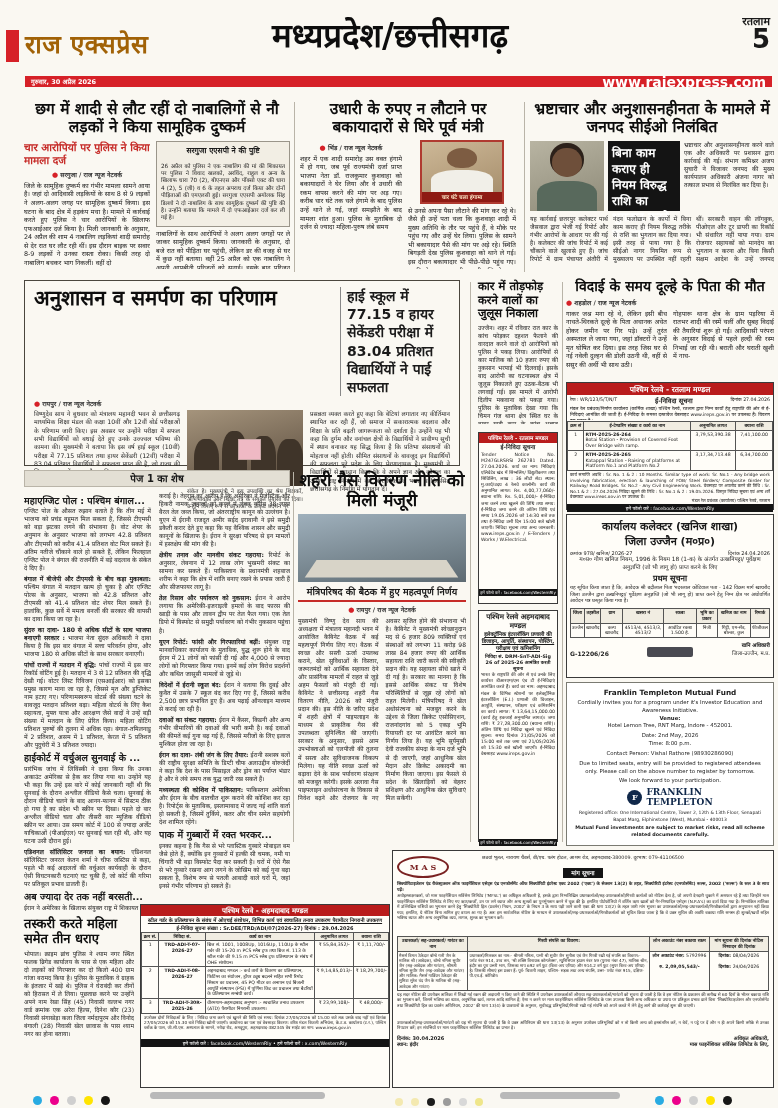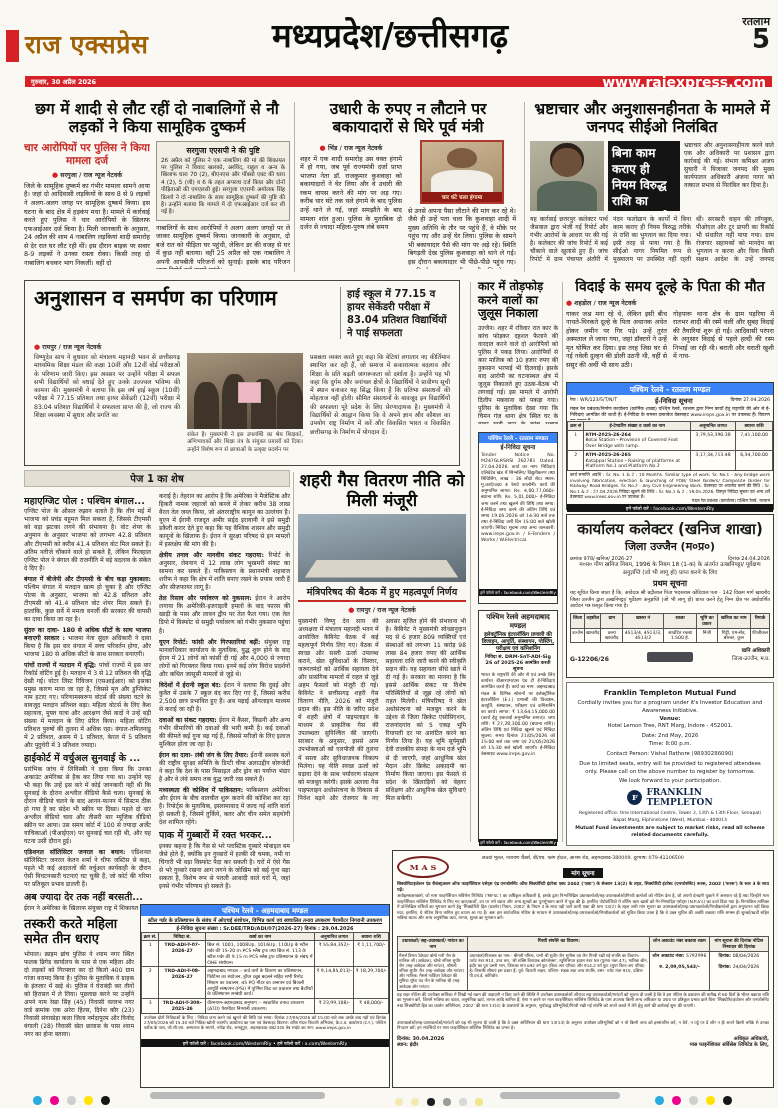--- a/index.html
+++ b/index.html
@@ -19,55 +19,55 @@
   .red-bar .dt { font-size:6.5px; font-weight:bold; }
   .red-bar .site { font-size:14px; font-weight:bold; }
   .section-title { font-size:33px; font-weight:bold; text-align:center; color:#0d0d0d; }
   .city { font-size:11px; font-weight:bold; text-align:right; }
   .pageno { font-size:26px; font-weight:bold; text-align:right; line-height:1; }
   .red-sq { background:#d62128; }
 
   
   .hl { font-weight:bold; color:#0d0d0d; line-height:1.18; text-align:center; }
   .hl1 { font-size:15.5px; }
-  .sub-red { color:#c62b28; font-weight:bold; font-size:10.5px; line-height:1.25; text-align:center; }
+  .sub-red { color:#c62b28; font-weight:bold; font-size:10.5px; line-height:1.25; }
   .byline { font-size:6.3px; font-weight:bold; text-align:center; color:#333; margin:3px 0; }
   .byline .bdot { color:#d62128; font-size:7px; }
   .bt1 { font-size:6.4px; line-height:1.34; color:#222; }
   .gray-box { border:1px solid #9a958a; background:#f2eee4; padding:3px 4px; }
-  .gray-box .gbt { font-size:7.6px; font-weight:bold; text-align:center; margin-bottom:2px; }
+  .gray-box .gbt { font-size:7.6px; font-weight:bold; text-align:center; margin-bottom:8px; }
   .gray-box .gbx { font-size:5.7px; line-height:1.3; text-align:justify; }
 
   .photo { position:relative; overflow:hidden; }
   .ph-man { background:linear-gradient(160deg,#cdb897,#a8906e); }
   .ph-man .head { position:absolute; left:50%; top:12%; width:38%; height:40%; margin-left:-19%; border-radius:50% 50% 45% 45%; background:#7d5c42; }
   .ph-man .body { position:absolute; left:50%; bottom:-4%; width:78%; height:48%; margin-left:-39%; border-radius:40% 40% 0 0; background:#f1efe8; }
   .ph-woman { background:linear-gradient(160deg,#b8b4a2,#8e8a78); }
   .ph-woman .head { position:absolute; left:50%; top:10%; width:40%; height:42%; margin-left:-20%; border-radius:48%; background:#6e4f3a; box-shadow:0 -3px 0 2px #2c211a; }
   .ph-woman .body { position:absolute; left:50%; bottom:-4%; width:82%; height:46%; margin-left:-41%; border-radius:38% 38% 0 0; background:#58695c; }
   .ph-group { background:linear-gradient(165deg,#a5947c,#6e5f4e 70%,#574a3c); }
   .ph-group .p { position:absolute; bottom:0; width:22%; height:62%; border-radius:40% 40% 0 0; background:#3f3429; }
   .ph-group .sheet { position:absolute; background:#efb9c4; border:1px solid #caa; }
   .ph-meet { background:linear-gradient(170deg,#9fb0bc,#77868f 60%,#5d6a72); }
   .ph-meet .tbl { position:absolute; left:8%; bottom:6%; width:84%; height:30%; background:#d8d4c8; transform:perspective(60px) rotateX(30deg); }
   .cap-red { background:#8e1a13; color:#ffe9c9; font-size:5.6px; font-weight:bold; text-align:center; padding:1px 0; }
   .cap-black { background:#141414; color:#fff; font-weight:bold; }
 
   .feature-box { border:1.5px solid #4a463e; background:#faf8f2; padding:6px 9px; }
   .feature-hl { font-size:20.5px; font-weight:bold; line-height:1.16; color:#0d0d0d; }
-  .side-note { font-size:10px; font-weight:bold; line-height:1.3; border-left:1.5px solid #888; padding-left:6px; }
+  .side-note { font-size:14px; font-weight:bold; line-height:1.3; border-left:1.5px solid #888; padding-left:6px; }
   .cap-txt { font-size:5.7px; line-height:1.3; text-align:justify; color:#333; margin-top:2px; }
 
   .mini-hl { font-size:9.5px; font-weight:bold; line-height:1.2; margin:3px 0 1px; }
   .p1-item { font-size:6.1px; line-height:1.32; text-align:justify; margin-bottom:3px; color:#222; }
   .p1-item b { font-size:6.1px; }
   .p1-head { background:#e3dfd4; border:1px solid #b9b4a8; font-size:10px; font-weight:bold; text-align:center; line-height:15px; height:17px; }
 
   .ad-box { border:1px solid #3a3a3a; background:#fffdf8; }
-  .black-bar { background:#3b82f6; color:#fff; font-weight:bold; text-align:center; }
+  .black-bar { background:#b91c1c; color:#fff; font-weight:bold; text-align:center; }
   .fb-bar { background:#141414; color:#fff; font-size:4.7px; text-align:center; padding:1px 0; }
   .tiny { font-size:4.7px; line-height:1.28; }
   .adtable { width:100%; border-collapse:collapse; }
   .adtable th,.adtable td { border:0.5px solid #555; padding:1px; font-size:4.6px; line-height:1.25; vertical-align:top; }
   .adtable th { font-weight:bold; text-align:center; background:#f1ede2; }
 
   .fr-box { border:1px solid #7a7a72; background:#fff; padding:5px 6px; text-align:center; }
   .fr-box .l { font-size:5.4px; line-height:1.45; color:#222; }
   .fr-brand { display:flex; justify-content:center; align-items:center; gap:4px; margin:3px 0; }
   .fr-circle { width:15px; height:15px; border-radius:50%; background:#10284a; color:#fff; font-size:8px; font-weight:bold; line-height:15px; text-align:center; font-family:"DejaVu Serif",serif; }
@@ -217,21 +217,21 @@
         <td class="ctr">6,34,700.00</td>
       </tr>
     </tbody>
       </table>
     <div class="tiny jt clip" style="padding:0 3px;height:26px;font-size:4.3px">कार्य समाप्ति अवधि : Sr. No. 1 &amp; 2 : 10 Months. Similar type of work: Sr. No.1 - Any bridge work involving fabrication, erection &amp; launching of FOB/ Steel Girders/ Composite Girder for Railway/ Road Bridges. Sr. No.2 - Any Civil Engineering Work. वेबसाइट पर अपलोड करने की तिथि : Sr. No.1 &amp; 2 : 27.04.2026 निविदा खुलने की तिथि : Sr. No.1 &amp; 2 : 19.05.2026. विस्तृत निविदा सूचना एवं अन्य शर्तें वेबसाइट www.ireps.gov.in पर उपलब्ध हैं।</div>
     <div class="tiny" style="text-align:right;padding:0 3px;font-size:4.3px">मंडल रेल प्रबंधक (कार्यालय) पश्चिम रेलवे, रतलाम</div>
     <div class="fb-bar">हमें फॉलो करें : facebook.com/WesternRly</div>
   </div>
 
   <div class="abs ad-box" style="left:566px;top:514px;width:208px;height:164px;padding:3px">
-    <div class="ctr bold" style="font-size:15px">कार्यालय कलेक्टर (खनिज शाखा)</div>
+    <div class="ctr bold" style="font-size:11px">कार्यालय कलेक्टर (खनिज शाखा)</div>
     <div class="ctr bold" style="font-size:11px">जिला उज्जैन (म०प्र०)</div>
     <div style="display:flex;justify-content:space-between;font-size:5px;margin-top:2px">
       <span>क्रमांक 978/ खनिज/ 2026-27</span>
       <span>दिनांक 24.04.2026</span>
     </div>
     <div class="ctr" style="font-size:5.8px;line-height:1.3">म०प्र० गौण खनिज नियम, 1996 के नियम 18 (1-क) के अंतर्गत उत्खनिपट्टा/ पूर्वेक्षण अनुज्ञप्ति (जो भी लागू हो) प्राप्त करने के लिए</div>
     <div class="ctr bold" style="font-size:8px;margin:1px 0">प्रथम सूचना</div>
     <div class="jt clip" style="font-size:5px;line-height:1.3;height:22px">यह सूचित किया जाता है कि, आवेदक श्री बद्रीलाल पिता भदरलाल कोटिवाल पता - 142 विक्रम मार्ग खाचरौद जिला उज्जैन द्वारा उत्खनिपट्टा/ पूर्वेक्षण अनुज्ञप्ति (जो भी लागू हो) प्राप्त करने हेतु निम्न क्षेत्र पर अधोवर्णित आवेदन पत्र प्रस्तुत किया गया है।</div>
     <table class="adtable" style="margin-top:2px">
       <tbody>

